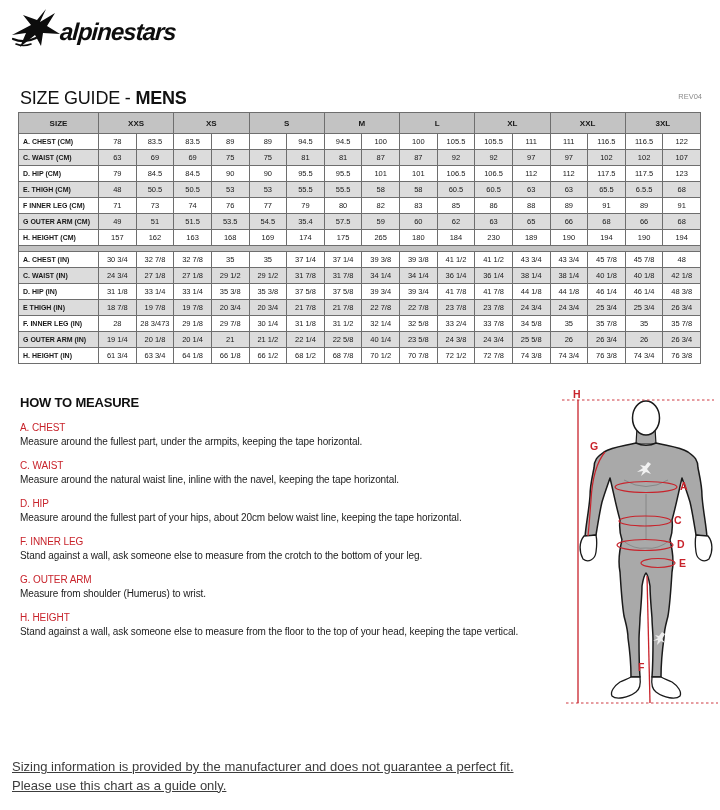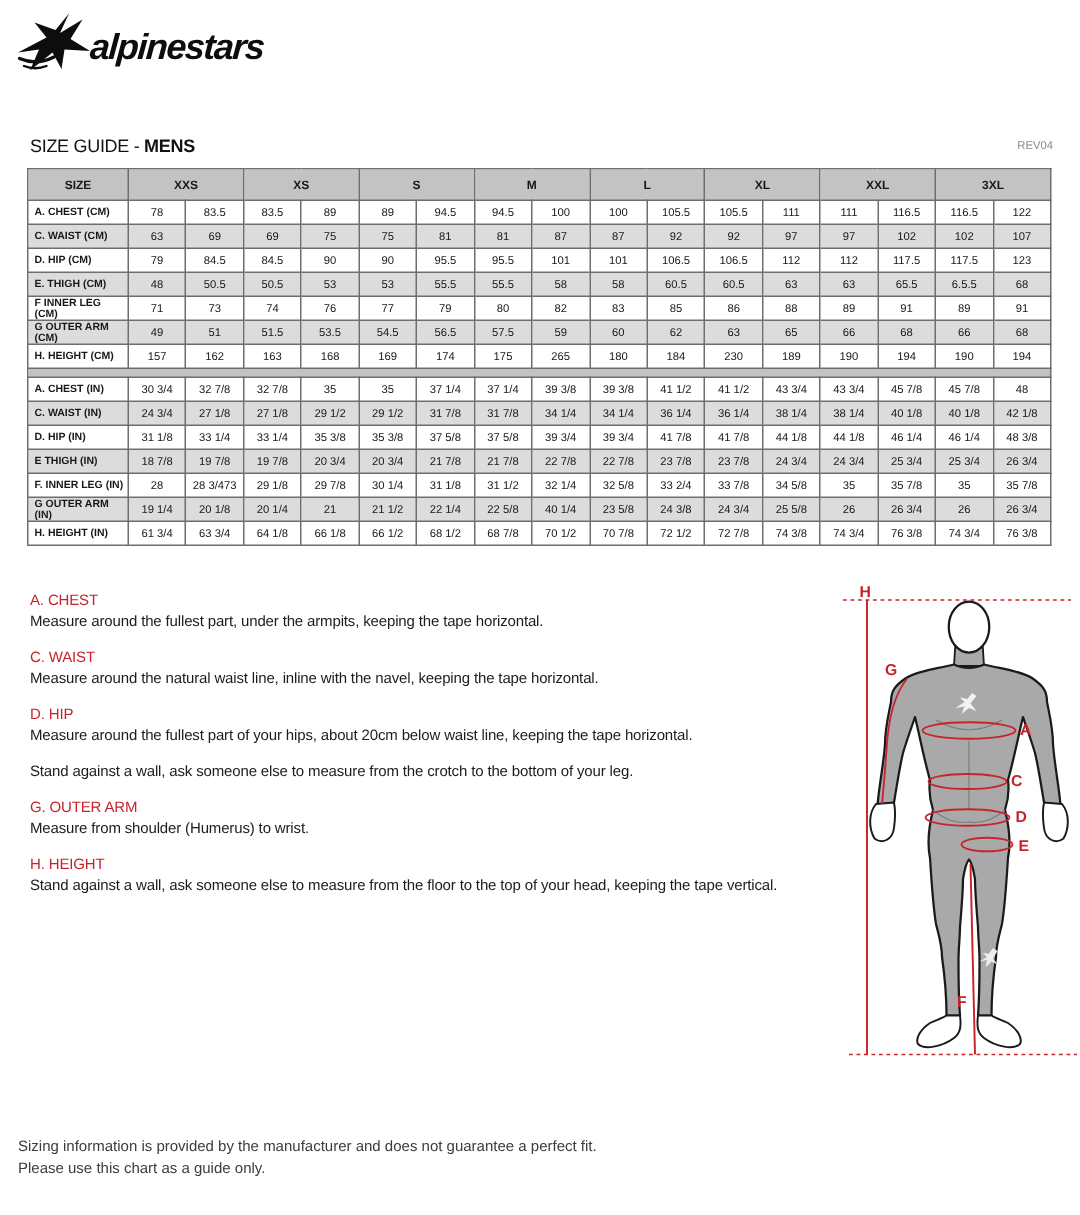--- a/index.html
+++ b/index.html
@@ -9,47 +9,47 @@
     font-family:"Liberation Sans", sans-serif; color:#141414; overflow:hidden;
   }
   
   .logo { position:absolute; top:8px; left:10px; display:flex; align-items:center; gap:2px; }
   .logo-word {
     font-style:italic; font-weight:bold; font-size:24px; letter-spacing:-1px;
     color:#0d0d0d; transform:skewX(-4deg); margin-left:-4px; margin-top:6px;
   }
   
   .title-row { position:absolute; top:88px; left:20px; width:682px; }
-  .page-title { font-size:12px; letter-spacing:-0.2px; color:#111; }
+  .page-title { font-size:18px; letter-spacing:-0.2px; color:#111; }
   .page-title .bold { font-weight:bold; }
   .rev { position:absolute; right:0; top:4px; font-size:7.5px; color:#8a8a8a; }
   
   table.size-table {
     position:absolute; top:112px; left:18px; width:683px;
     border-collapse:collapse; table-layout:fixed;
   }
   .size-table th, .size-table td {
     border:1px solid #6e6e6e; text-align:center; vertical-align:middle;
     font-size:7.5px; color:#181818; height:16px; padding:0 1px; overflow:hidden;
   }
   .size-table thead th { background:#c3c3c3; font-weight:bold; font-size:8px; height:21px; }
-  .size-table th.corner { width:67px; }
+  .size-table th.corner { width:80px; }
   .size-table td.lbl { text-align:left; padding-left:4px; font-weight:bold; font-size:7px; }
   .size-table tr.stripe td { background:#dcdcdc; }
   .size-table tr.spacer td { background:#c3c3c3; height:6px; }
   
   .htm { position:absolute; top:395px; left:20px; width:540px; }
   .htm-title { font-size:13px; font-weight:bold; letter-spacing:-0.2px; color:#101010; margin-bottom:12px; }
   .htm-item { margin-bottom:13px; }
   .htm-item h3 { color:#c8232b; font-size:10px; font-weight:normal; letter-spacing:-0.1px; margin-bottom:3px; }
   .htm-item p { font-size:10px; color:#1c1c1c; white-space:nowrap; letter-spacing:-0.1px; }
   
   .figure { position:absolute; top:390px; left:552px; width:168px; height:380px; }
   
-  .footer { position:absolute; top:758px; left:12px; font-size:10px; color:#3c3c3c; line-height:1.45; }
+  .footer { position:absolute; top:758px; left:12px; font-size:13px; color:#3c3c3c; line-height:1.45;text-decoration:underline; }
 </style>
 </head>
 <body>
 
 <div class="page">
 
   <div class="logo">
     <svg width="52" height="42" viewBox="0 0 52 42">
       <path d="M36 1 L27 12 L13 7 L21 17 L2 27 L16 25 L10 39 L25 27 L31 38 L33 25 L50 26 L37 18 L45 5 L30 14 Z" fill="#0d0d0d"></path>
       <path d="M3 31 C10 34 18 34 26 30" stroke="#0d0d0d" stroke-width="2.2" fill="none" stroke-linecap="round"></path>
@@ -173,21 +173,21 @@
           <td>89</td>
           <td>91</td>
         </tr>
         <tr class="stripe">
           <td class="lbl">G OUTER ARM (CM)</td>
           <td>49</td>
           <td>51</td>
           <td>51.5</td>
           <td>53.5</td>
           <td>54.5</td>
-          <td>56.5</td>
+          <td>35.4</td>
           <td>57.5</td>
           <td>59</td>
           <td>60</td>
           <td>62</td>
           <td>63</td>
           <td>65</td>
           <td>66</td>
           <td>68</td>
           <td>66</td>
           <td>68</td>
@@ -344,34 +344,36 @@
           <td>74 3/8</td>
           <td>74 3/4</td>
           <td>76 3/8</td>
           <td>74 3/4</td>
           <td>76 3/8</td>
         </tr>
       </tbody>
   </table>
 
   <div class="htm">
+    <div class="htm-title">HOW TO MEASURE</div>
 
     <div class="htm-item">
       <h3>A. CHEST</h3>
       <p>Measure around the fullest part, under the armpits, keeping the tape horizontal.</p>
     </div>
     <div class="htm-item">
       <h3>C. WAIST</h3>
       <p>Measure around the natural waist line, inline with the navel, keeping the tape horizontal.</p>
     </div>
     <div class="htm-item">
       <h3>D. HIP</h3>
       <p>Measure around the fullest part of your hips, about 20cm below waist line, keeping the tape horizontal.</p>
     </div>
     <div class="htm-item">
+      <h3>F. INNER LEG</h3>
       <p>Stand against a wall, ask someone else to measure from the crotch to the bottom of your leg.</p>
     </div>
     <div class="htm-item">
       <h3>G. OUTER ARM</h3>
       <p>Measure from shoulder (Humerus) to wrist.</p>
     </div>
     <div class="htm-item">
       <h3>H. HEIGHT</h3>
       <p>Stand against a wall, ask someone else to measure from the floor to the top of your head, keeping the tape vertical.</p>
     </div>

